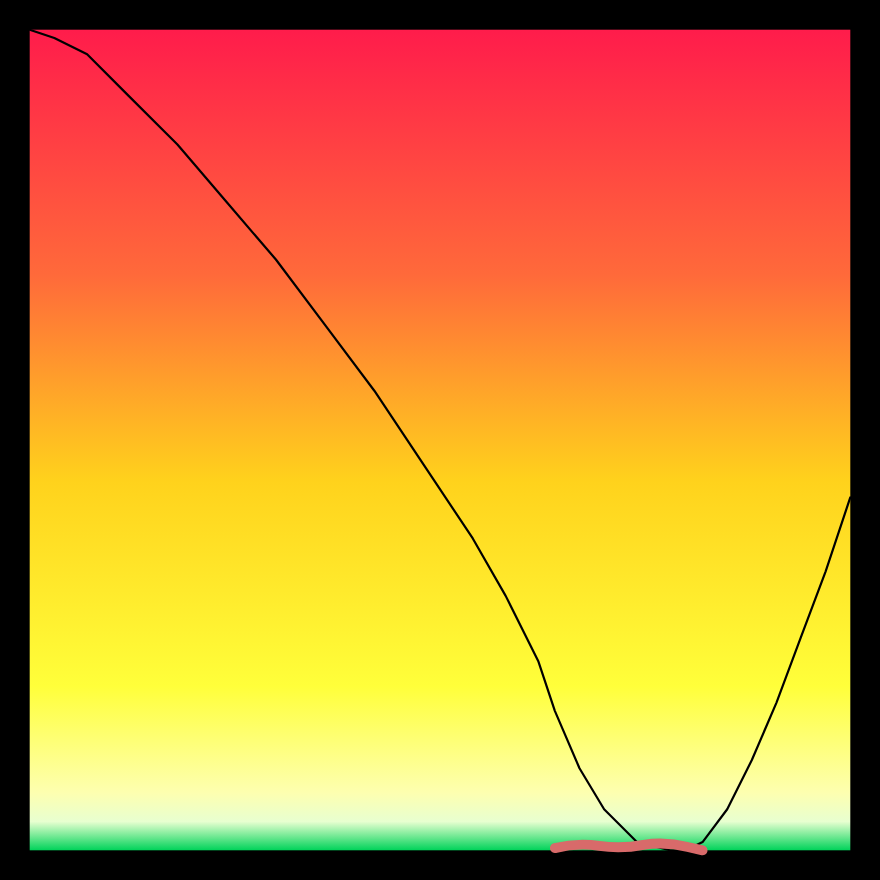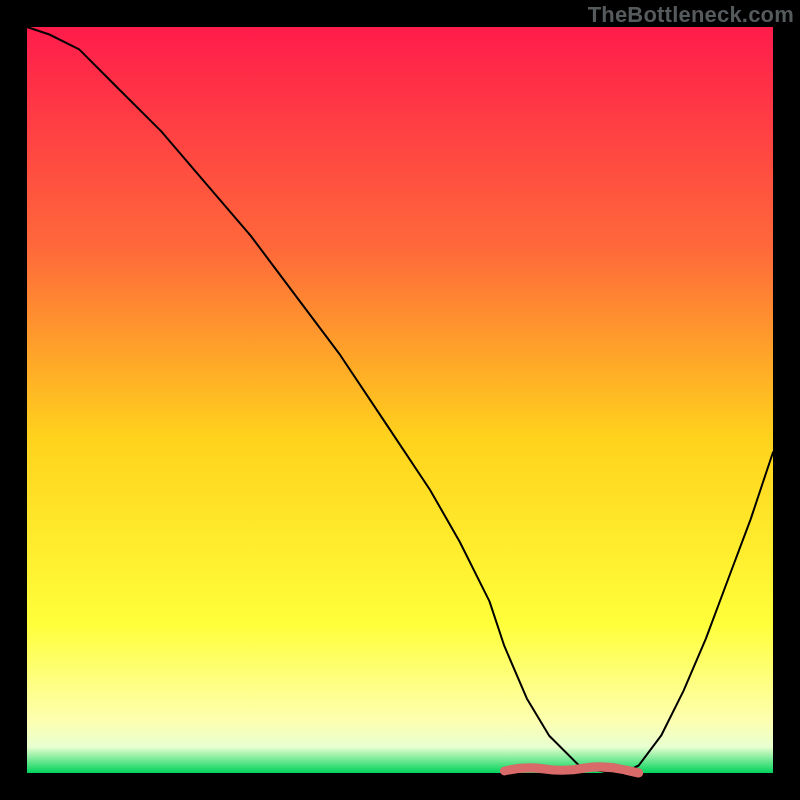--- a/index.html
+++ b/index.html
@@ -30,21 +30,20 @@
   svg.plot {
     position: absolute;
     top: 0;
     left: 0;
   }
 </style>
 </head>
 <body>
 
 <div class="stage">
-  <div class="watermark">TheBottleneck.com</div>
 
   <svg class="plot" width="800" height="800" viewBox="0 0 800 800">
     <defs>
       <linearGradient id="bg-grad" x1="0" y1="0" x2="0" y2="1">
           <stop offset="0%" stop-color="#ff1c4b"></stop>
           <stop offset="30%" stop-color="#ff6a3a"></stop>
           <stop offset="55.00000000000001%" stop-color="#ffd21c"></stop>
           <stop offset="80%" stop-color="#ffff3a"></stop>
           <stop offset="93%" stop-color="#fdffb0"></stop>
           <stop offset="96.5%" stop-color="#e8ffd0"></stop>

